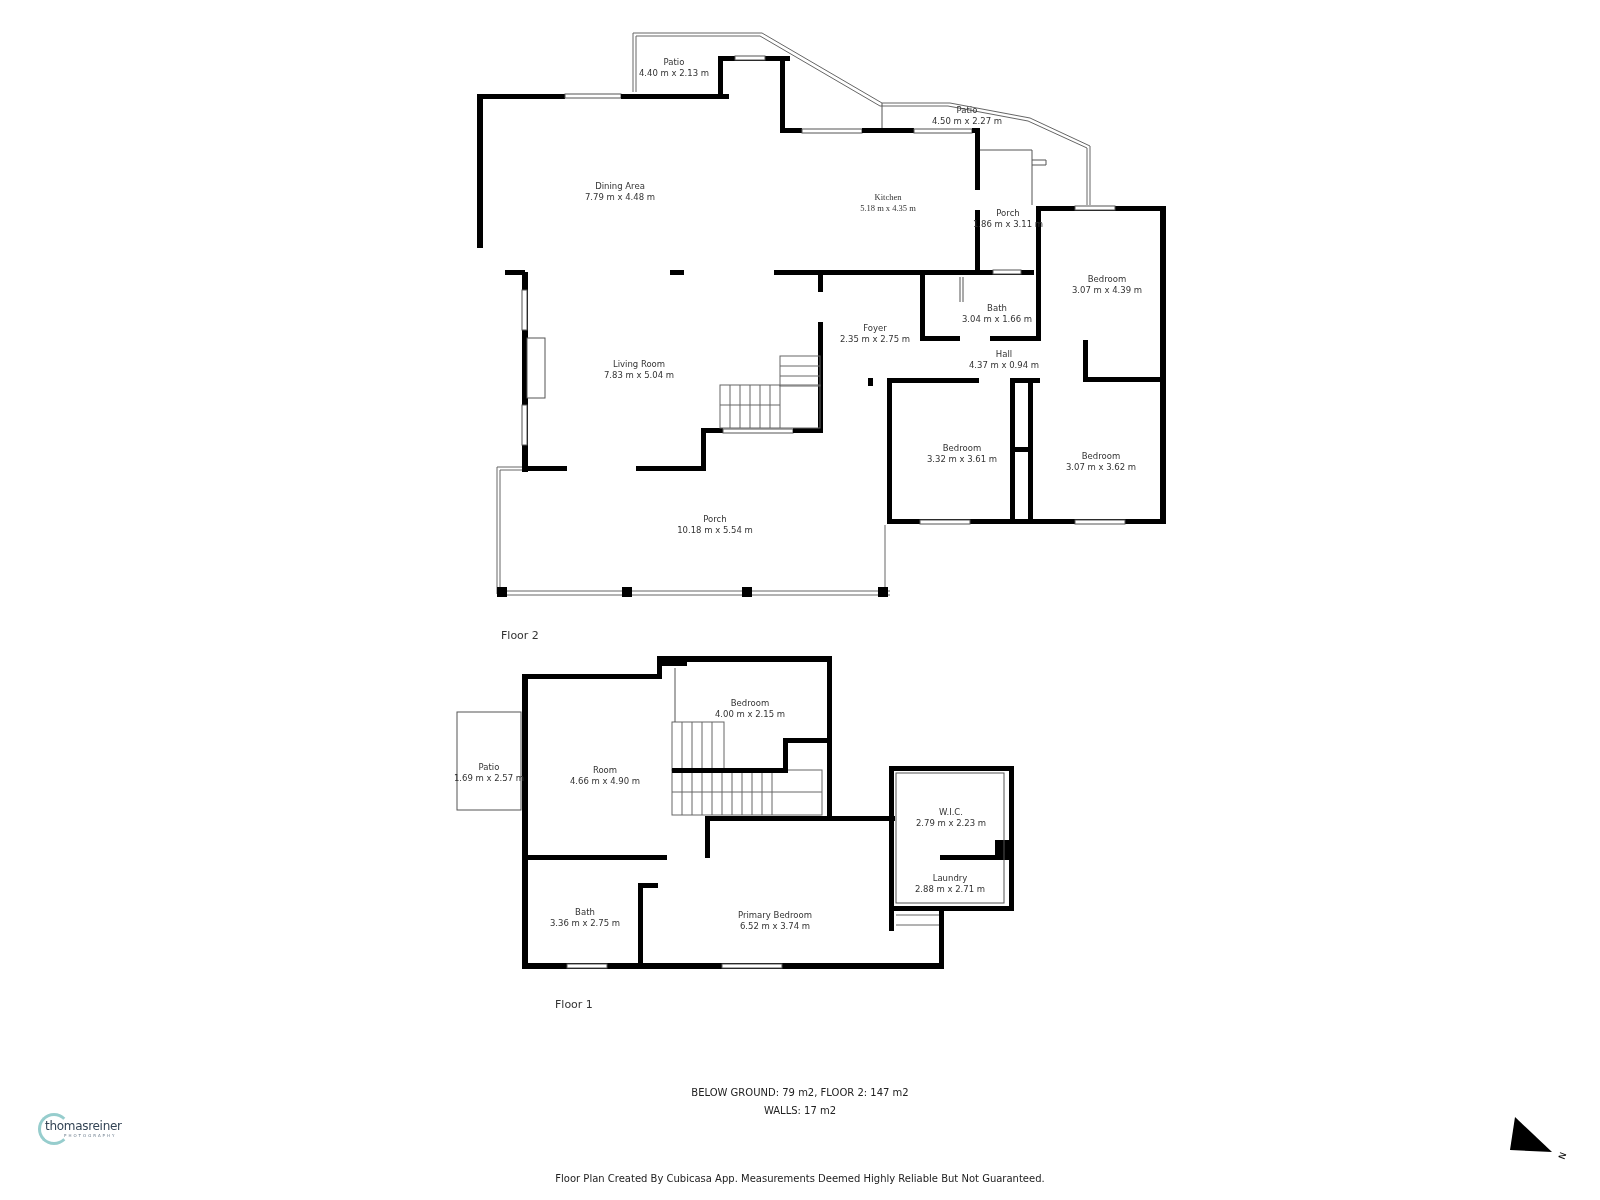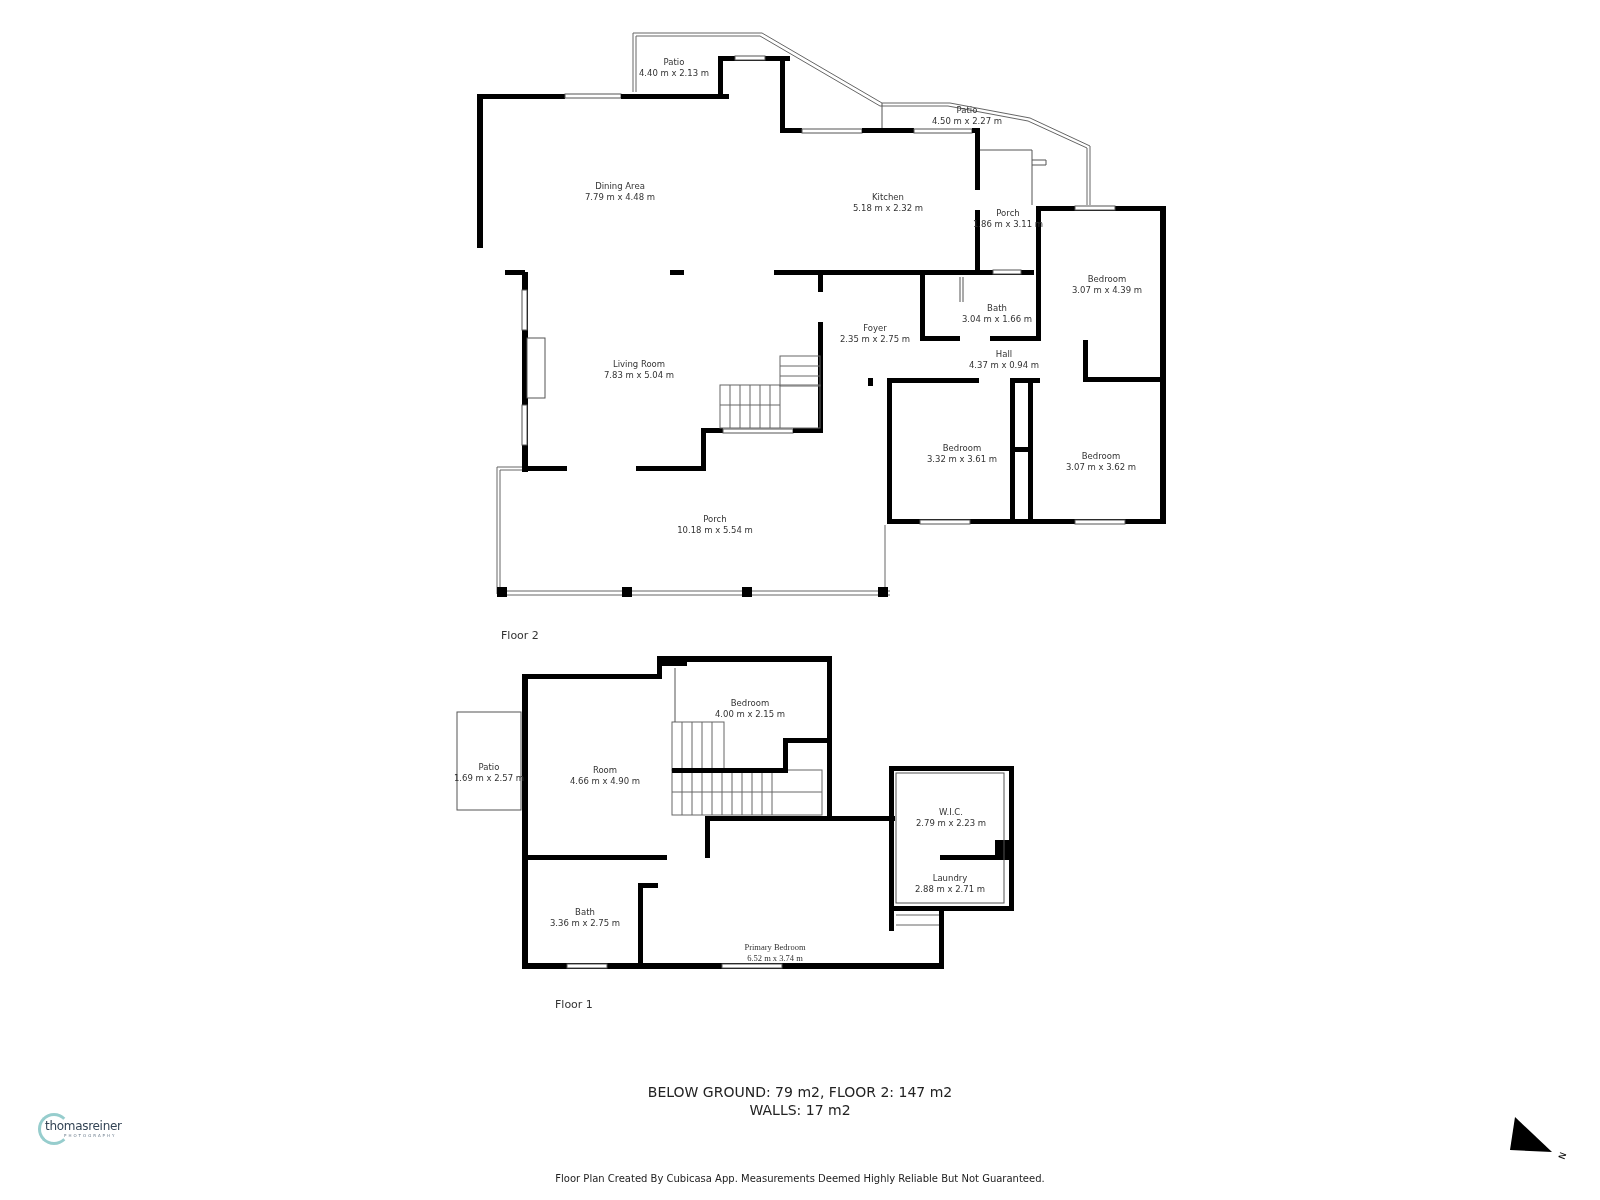--- a/index.html
+++ b/index.html
@@ -7,21 +7,21 @@
   #plan{position:absolute;left:0;top:0;width:1600px;height:1200px;}
   .w{fill:#000;}
   .thin{fill:none;stroke:#555;stroke-width:1;}
   .dbl{fill:none;stroke:#666;stroke-width:1;}
   .win{fill:#fff;stroke:#555;stroke-width:1;}
   .stair{fill:none;stroke:#666;stroke-width:1;}
   .lbl{position:absolute;text-align:center;font-size:8.5px;line-height:11px;color:#333;white-space:nowrap;transform:translateX(-50%);}
   .floor-lbl{position:absolute;font-size:11px;color:#333;}
   #summary{position:absolute;left:0;width:1600px;top:1084px;text-align:center;font-family:"DejaVu Sans",sans-serif;color:#222;}
   #summary .total{font-weight:bold;font-size:14px;line-height:18px;}
-  #summary .line{font-size:14px;line-height:17.5px;}
+  #summary .line{font-size:10px;line-height:17.5px;}
   #credit{position:absolute;left:0;width:1600px;top:1173px;text-align:center;font-size:10px;color:#222;}
   #logo{position:absolute;left:38px;top:1113px;width:100px;height:30px;}
   #logo .ring{position:absolute;left:0;top:0;width:26px;height:26px;border:3px solid #6bb8b8;border-right-color:transparent;border-radius:50%;opacity:.7;}
   #logo .txt{position:absolute;left:7px;top:6px;font-size:12px;color:#345;letter-spacing:-.3px;}
   #logo .sub{position:absolute;left:26px;top:20px;font-size:4px;color:#678;letter-spacing:2px;}
   #north{position:absolute;left:1510px;top:1112px;width:70px;height:50px;}
 </style>
 </head>
 <body>
 
@@ -183,23 +183,23 @@
     <div>4.40 m x 2.13 m</div>
   </div>
 <div class="lbl" style="left:967px;top:105px;">
     <div>Patio</div>
     <div>4.50 m x 2.27 m</div>
   </div>
 <div class="lbl" style="left:620px;top:181px;">
     <div>Dining Area</div>
     <div>7.79 m x 4.48 m</div>
   </div>
-<div class="lbl" style="left:888px;top:192px;">
+<div class="lbl" style="left:888px;top:192px;font-family:Liberation Serif, serif;">
     <div>Kitchen</div>
-    <div>5.18 m x 2.32 m</div>
+    <div>5.18 m x 4.35 m</div>
   </div>
 <div class="lbl" style="left:1008px;top:208px;">
     <div>Porch</div>
     <div>1.86 m x 3.11 m</div>
   </div>
 <div class="lbl" style="left:1107px;top:274px;">
     <div>Bedroom</div>
     <div>3.07 m x 4.39 m</div>
   </div>
 <div class="lbl" style="left:997px;top:303px;">
@@ -249,21 +249,21 @@
     <div>2.79 m x 2.23 m</div>
   </div>
 <div class="lbl" style="left:950px;top:873px;text-align:center;">
     <div>Laundry</div>
     <div>2.88 m x 2.71 m</div>
   </div>
 <div class="lbl" style="left:585px;top:907px;">
     <div>Bath</div>
     <div>3.36 m x 2.75 m</div>
   </div>
-<div class="lbl" style="left:775px;top:942px;font-family:Liberation Serif, serif;">
+<div class="lbl" style="left:775px;top:910px;">
     <div>Primary Bedroom</div>
     <div>6.52 m x 3.74 m</div>
   </div>
 <div class="floor-lbl" style="left:527px;top:998px;padding-left:28px;">Floor 1</div>
 
 <div id="summary">
   <div class="line">BELOW GROUND: 79 m2, FLOOR 2: 147 m2</div>
   <div class="line">WALLS: 17 m2</div>
 </div>
 

